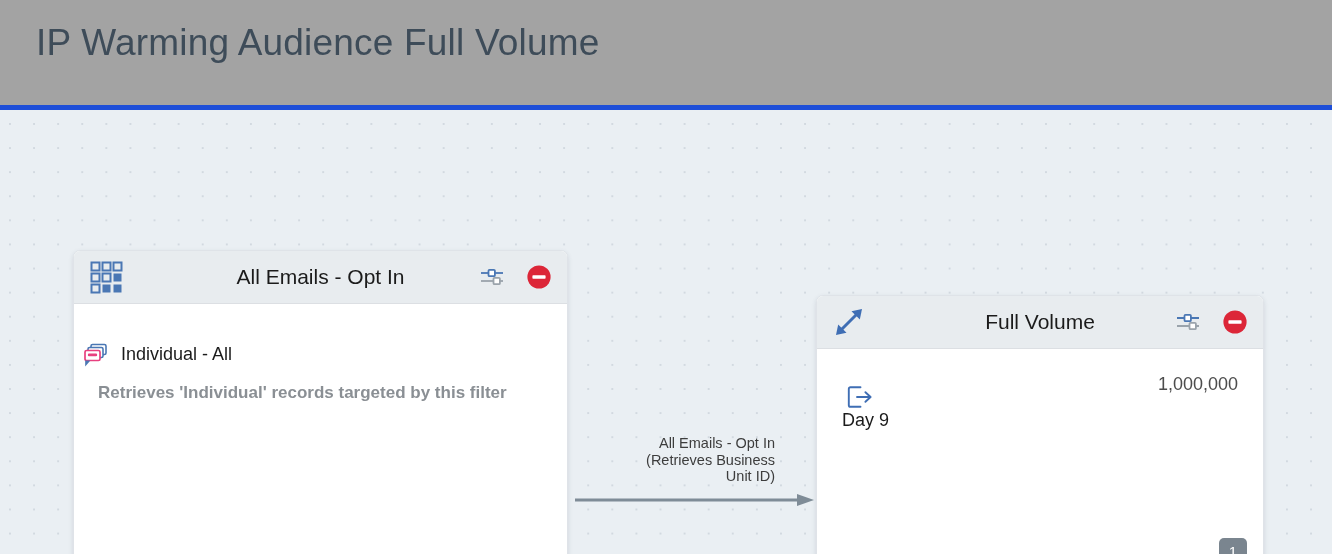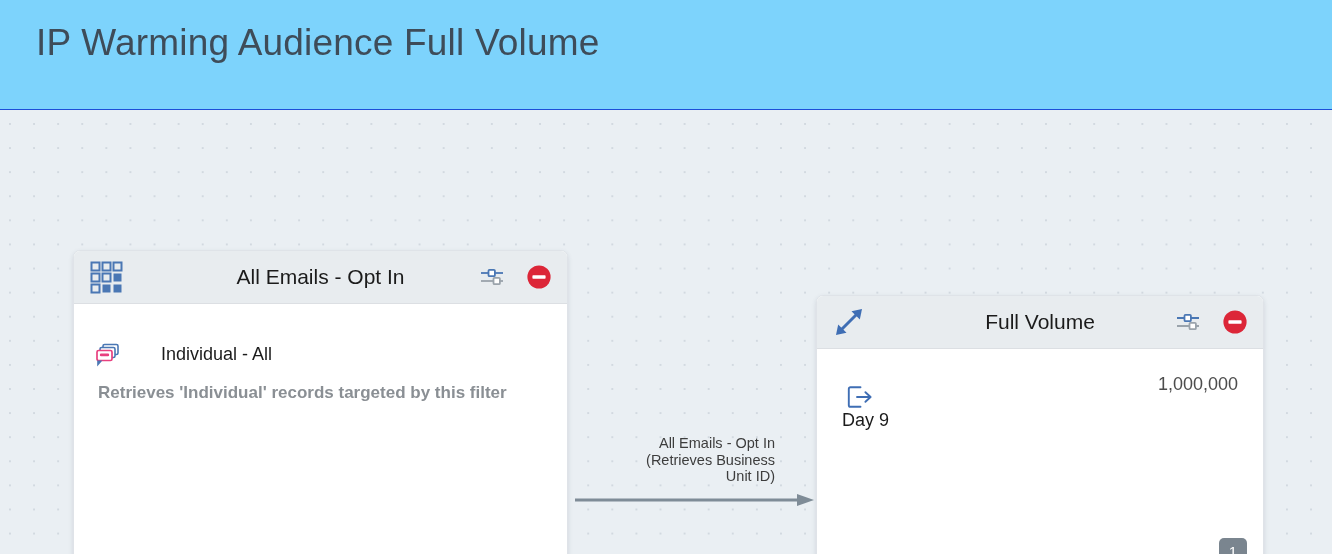--- a/index.html
+++ b/index.html
@@ -19,22 +19,22 @@
     height: 554px;
     overflow: hidden;
   }
 
   
   .topbar {
     position: absolute;
     left: 0; top: 0;
     width: 1332px;
     height: 110px;
-    background: #7dd3fc;
-    border-bottom: 1px solid #1d4ed8;
+    background: #a3a3a3;
+    border-bottom: 5px solid #1d4ed8;
     box-sizing: border-box;
   }
   .page-title {
     position: absolute;
     left: 36px;
     top: 22px;
     font-size: 37px;
     font-weight: 400;
     letter-spacing: 0.2px;
     color: #3e4c59;
@@ -253,21 +253,21 @@
         <div class="hdr-remove" style="right:15px;">
           <svg width="26" height="26" viewBox="0 0 26 26">
             <circle cx="13" cy="13" r="11.6" fill="#dc2638"></circle>
             <rect x="6.4" y="11.2" width="13.2" height="3.6" rx="0.8" fill="#ffffff"></rect>
           </svg>
         </div>
       </div>
 
       <div class="card-body" style="height:324px;">
 
-        <div class="body-row" style="left:20px; top:37px;gap:28px;">
+        <div class="body-row" style="left:8px; top:37px;">
           <span class="row-icon">
             <svg width="28" height="26" viewBox="0 0 28 26">
               <rect x="9" y="3.5" width="15" height="10" rx="1.6" fill="#ffffff" stroke="#4a77b4" stroke-width="1.6"></rect>
               <rect x="6" y="6.5" width="15" height="10" rx="1.6" fill="#ffffff" stroke="#4a77b4" stroke-width="1.6"></rect>
               <rect x="3" y="9.5" width="15" height="10" rx="1.6" fill="#ffffff" stroke="#e8407f" stroke-width="1.7"></rect>
               <rect x="5.8" y="12.6" width="9.4" height="2.6" rx="1.3" fill="#e8407f"></rect>
               <path d="M3.2 19.6 L3.2 25.4 L8.4 19.6 Z" fill="#4a77b4"></path>
             </svg>
           </span>
           <span class="row-label">Individual - All</span>

